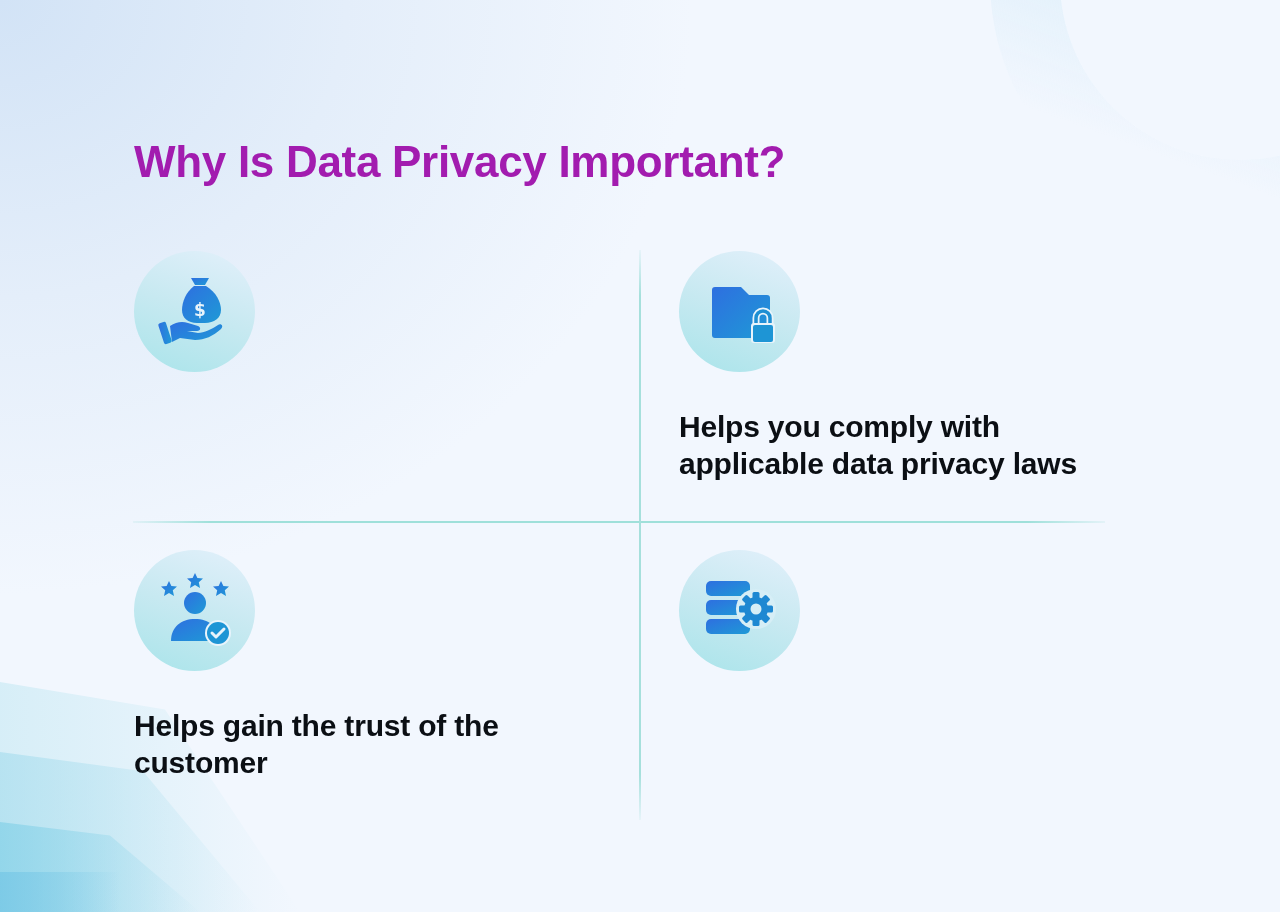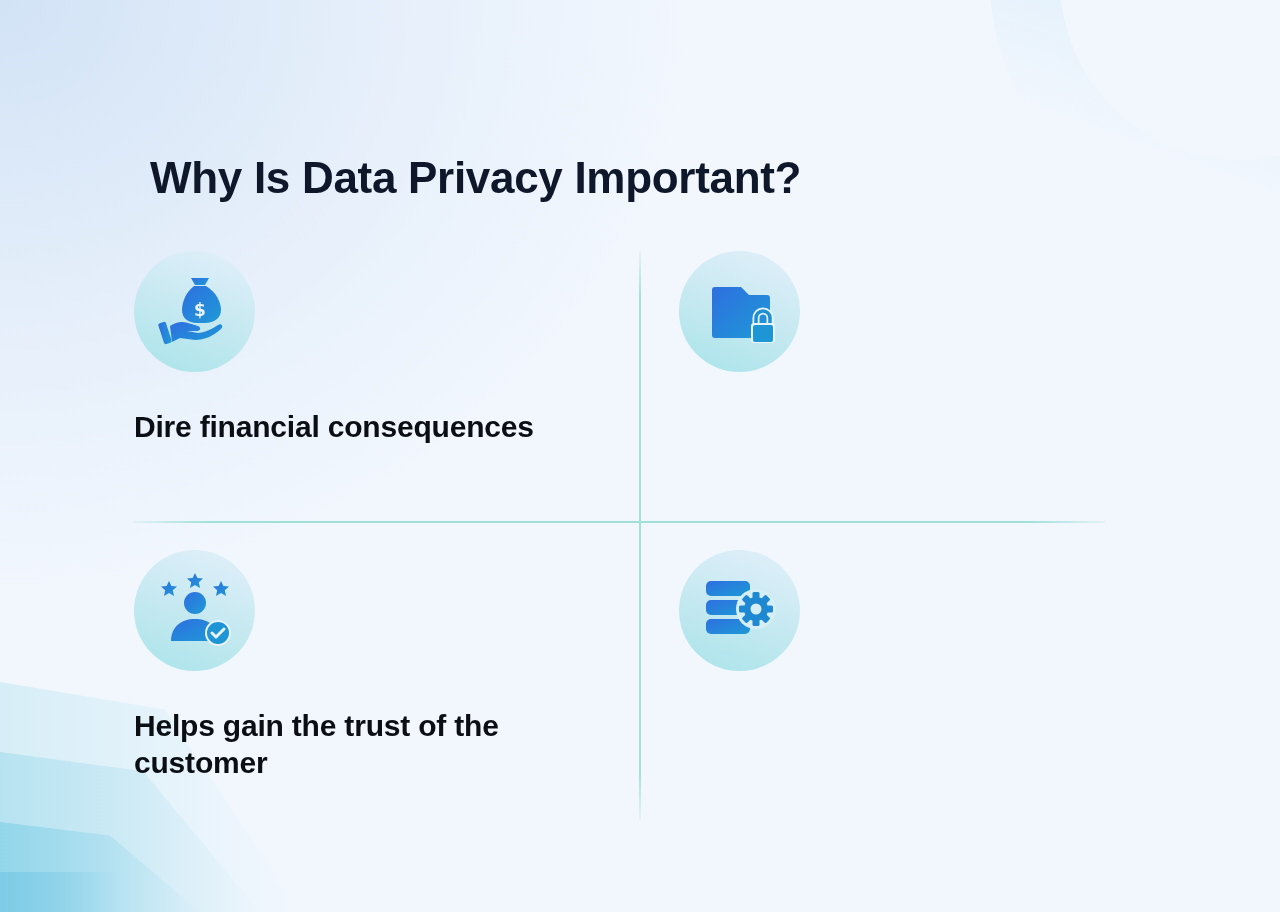--- a/index.html
+++ b/index.html
@@ -25,23 +25,23 @@
     pointer-events:none;
   }
   .bg-stairs { position:absolute; left:0; bottom:0; width:340px; height:230px; pointer-events:none; overflow:hidden; }
   .bg-stairs div { position:absolute; left:0; }
   .st1 { top:0; width:300px; height:230px; background:linear-gradient(90deg, rgba(205,235,245,0.75), rgba(242,247,254,0)); clip-path:polygon(0 0, 55% 12%, 100% 100%, 0 100%); }
   .st2 { top:70px; width:260px; height:160px; background:linear-gradient(90deg, rgba(170,222,238,0.7), rgba(242,247,254,0)); clip-path:polygon(0 0, 55% 12%, 100% 100%, 0 100%); }
   .st3 { top:140px; width:200px; height:90px; background:linear-gradient(90deg, rgba(135,210,232,0.75), rgba(242,247,254,0)); clip-path:polygon(0 0, 55% 15%, 100% 100%, 0 100%); }
   .st4 { top:190px; width:120px; height:40px; background:linear-gradient(90deg, rgba(120,200,230,0.8), rgba(242,247,254,0)); }
 
   .title {
-    position:absolute; left:134px; top:136px; margin:16px;
+    position:absolute; left:134px; top:136px; margin:0;
     font-size:44px; font-weight:700; letter-spacing:-0.3px; line-height:52px;
-    color:#0f172a;
+    color:#a21caf;
   }
   .divider-h {
     position:absolute; left:133px; top:521px; width:972px; height:2px;
     background:linear-gradient(90deg, rgba(170,225,225,0.2), #9fe0da 8%, #9fe0da 92%, rgba(170,225,225,0.2));
   }
   .divider-v {
     position:absolute; left:639px; top:250px; width:2px; height:570px;
     background:linear-gradient(180deg, rgba(170,225,225,0.15), #a6e0dc 8%, #a6e0dc 92%, rgba(170,225,225,0.15));
   }
   .card { position:absolute; width:440px; }
@@ -91,33 +91,33 @@
 <div class="card" id="c1">
   <div class="icon-circle">
     <svg viewBox="0 0 80 80">
       <path d="M36 6 h18 l-4 7 h-10 z" fill="url(#ig)"></path>
       <path d="M39 14 h12 c10 6 15 16 15 24 c0 8 -7 13 -16 13 h-8 c-9 0 -15 -5 -15 -13 c0 -8 4 -18 12 -24z" fill="url(#ig)"></path>
       <text x="45" y="44" font-size="17" font-weight="700" fill="#e8f4fb" text-anchor="middle" font-family="DejaVu Sans, sans-serif">$</text>
       <rect x="6" y="50" width="8" height="22" rx="2" transform="rotate(-18 10 61)" fill="url(#ig)"></rect>
       <path d="M15 54 c6 -4 12 -5 18 -3 l10 3 c3 1 3 5 -1 5 l-10 0 l11 2 c6 0 14 -4 20 -8 c3 -2 6 1 3 4 c-8 7 -16 11 -26 11 l-15 -2 l-8 4 z" fill="url(#ig)"></path>
     </svg>
   </div>
-  <p class="card-text">Dire financial consequences</p>
 </div>
 
 <div class="card" id="c2">
   <div class="icon-circle">
     <svg viewBox="0 0 80 80">
       <path d="M12 18 c0 -2 1 -3 3 -3 h26 l8 8 h18 c2 0 3 1 3 3 v37 c0 2 -1 3 -3 3 h-52 c-2 0 -3 -1 -3 -3z" fill="url(#ig)"></path>
       <path d="M56 52 v-6 a7 7 0 0 1 14 0 v6" fill="none" stroke="#e8f4fb" stroke-width="7"></path>
       <path d="M56 52 v-6 a7 7 0 0 1 14 0 v6" fill="none" stroke="#1e8fd3" stroke-width="3.5"></path>
       <rect x="51" y="51" width="24" height="20" rx="3" fill="#e8f4fb"></rect>
       <rect x="53" y="53" width="20" height="17" rx="2" fill="#1e95d5"></rect>
     </svg>
   </div>
+  <p class="card-text">Helps you comply with applicable data privacy laws</p>
 </div>
 
 <div class="card" id="c3">
   <div class="icon-circle">
     <svg viewBox="0 0 80 80">
       <polygon points="14,10 16.4,15 22,15.6 17.8,19.3 19,25 14,22 9,25 10.2,19.3 6,15.6 11.6,15" fill="url(#ig)"></polygon>
       <polygon points="40,2 42.4,7 48,7.6 43.8,11.3 45,17 40,14 35,17 36.2,11.3 32,7.6 37.6,7" fill="url(#ig)"></polygon>
       <polygon points="66,10 68.4,15 74,15.6 69.8,19.3 71,25 66,22 61,25 62.2,19.3 58,15.6 63.6,15" fill="url(#ig)"></polygon>
       <circle cx="40" cy="32" r="11" fill="url(#ig)"></circle>
       <path d="M16 70 c0 -14 10 -22 24 -22 c14 0 24 8 24 22z" fill="url(#ig)"></path>

